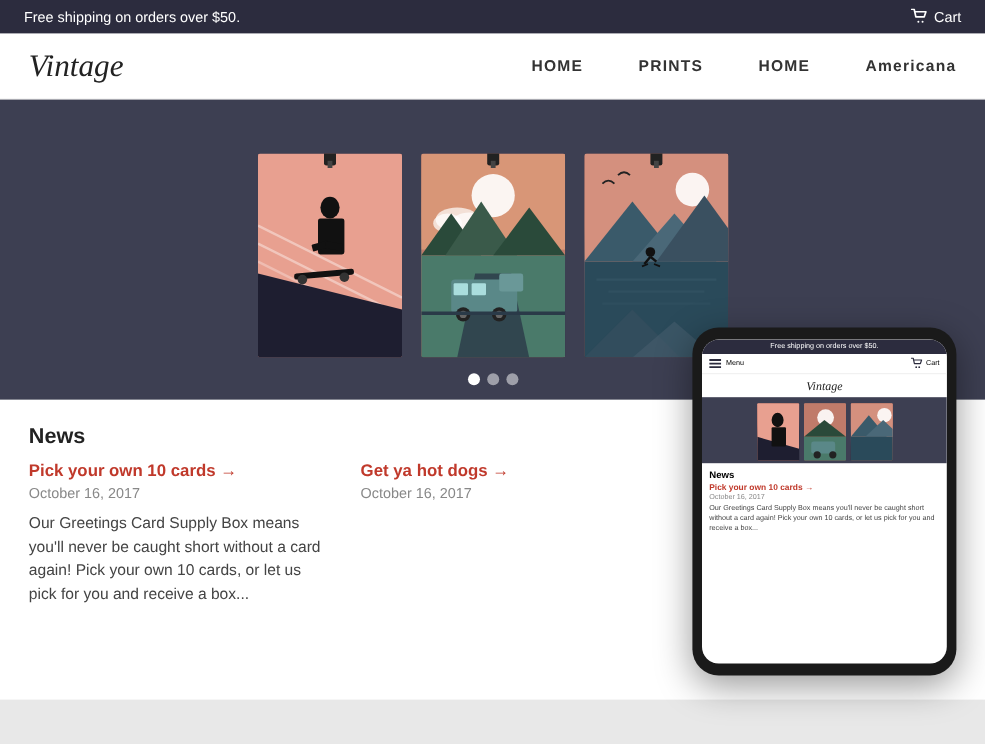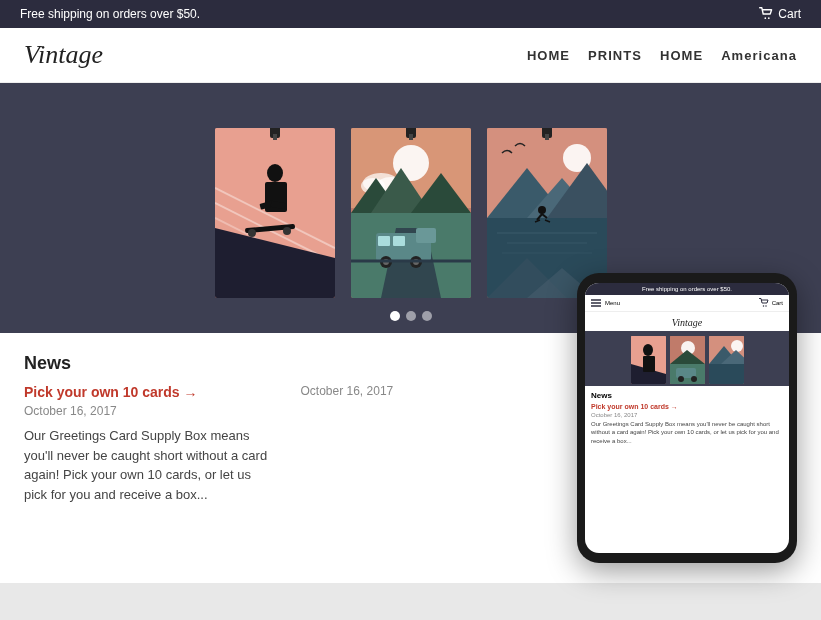--- a/index.html
+++ b/index.html
@@ -37,21 +37,21 @@
       border-bottom: 1px solid #eee;
     }
     .logo {
       font-family: Georgia, 'Times New Roman', serif;
       font-style: italic;
       font-size: 26px;
       color: #222;
     }
     .nav-links {
       display: flex;
-      gap: 18px;
+      gap: 46px;
       list-style: none;
     }
     .nav-links li a {
       text-decoration: none;
       font-size: 13px;
       font-weight: 600;
       letter-spacing: 0.08em;
       color: #333;
     }
 
@@ -358,20 +358,21 @@
 
   <div class="news-section">
     <h2>News</h2>
     <a href="#" class="news-link">Pick your own 10 cards →</a>
     <p class="news-date">October 16, 2017</p>
     <p class="news-text">Our Greetings Card Supply Box means you'll never be caught short without a card again! Pick your own 10 cards, or let us pick for you and receive a box...</p>
   </div>
 
   <div class="news-section">
     <h2 style="visibility:hidden;">News</h2>
+    <a href="#" class="news-link">Get ya hot dogs →</a>
     <p class="news-date">October 16, 2017</p>
   </div>
 
   <div class="phone-mockup">
     <div class="phone-screen">
       <div class="phone-topbar">Free shipping on orders over $50.</div>
       <div class="phone-nav">
         <div style="display:flex;align-items:center;gap:4px;">
           <svg width="10" height="8" viewBox="0 0 10 8">
             <line x1="0" y1="1" x2="10" y2="1" stroke="#2c2c3e" stroke-width="1.5"></line>

